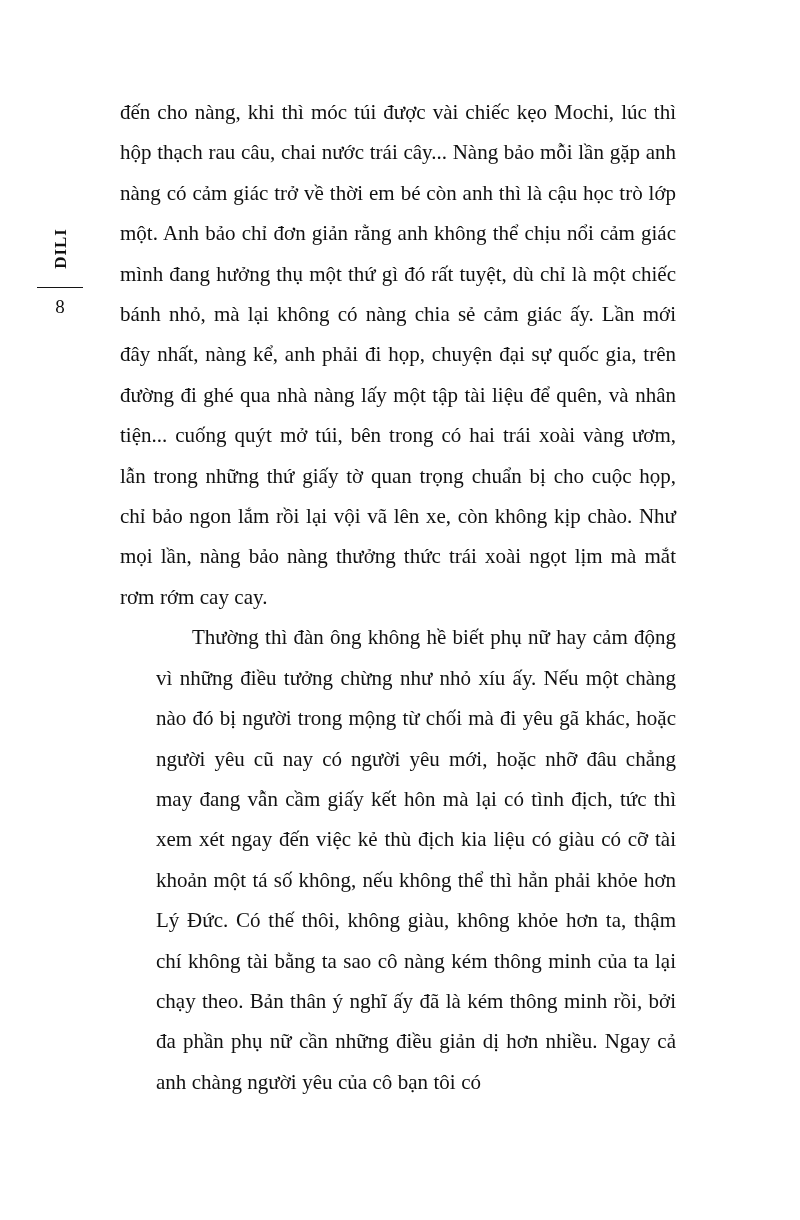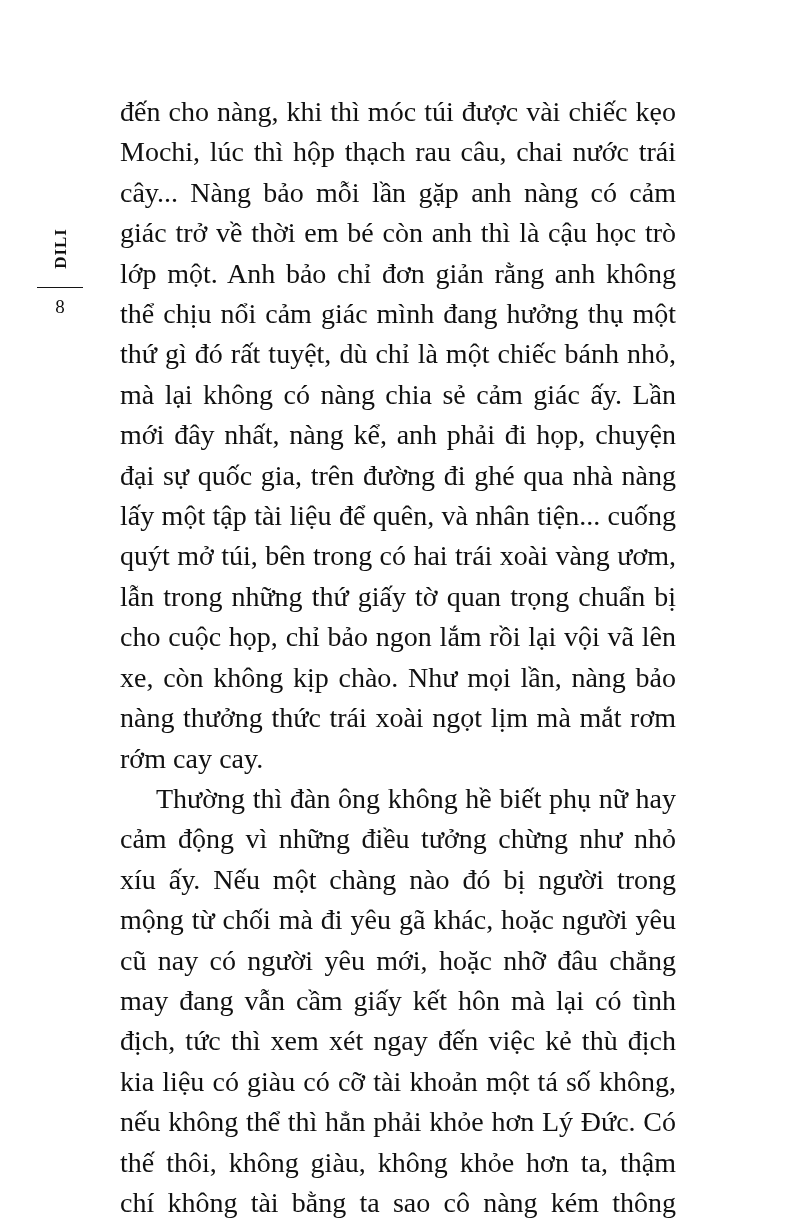--- a/index.html
+++ b/index.html
@@ -55,29 +55,30 @@
 
   
   .text-column {
     position: absolute;
     left: 120px;
     top: 92px;
     width: 556px;
   }
   p.body-par {
     margin: 0;
-    font-size: 28px;
+    font-size: 21px;
     line-height: 40.4px;
     text-align: justify;
     text-justify: inter-word;
     word-spacing: 0.2px;
     color: #111111;
   }
   p.body-par.indent {
     text-indent: 36px;
+    margin-left: 36px;
   }
   p.body-par + p.body-par {
     margin-top: 0;
   }
 </style>
 </head>
 <body>
 
 <div class="page">
 

